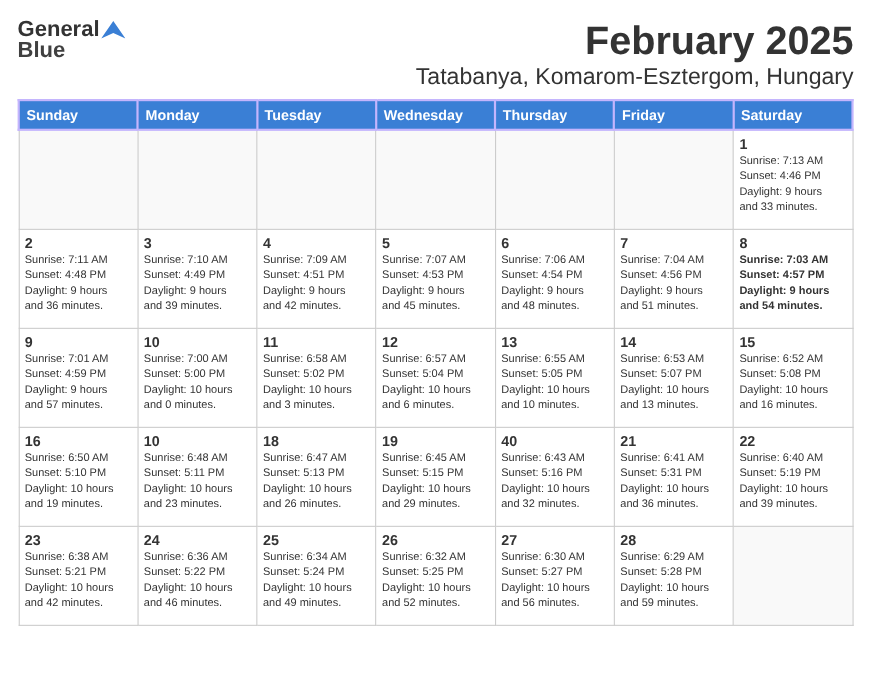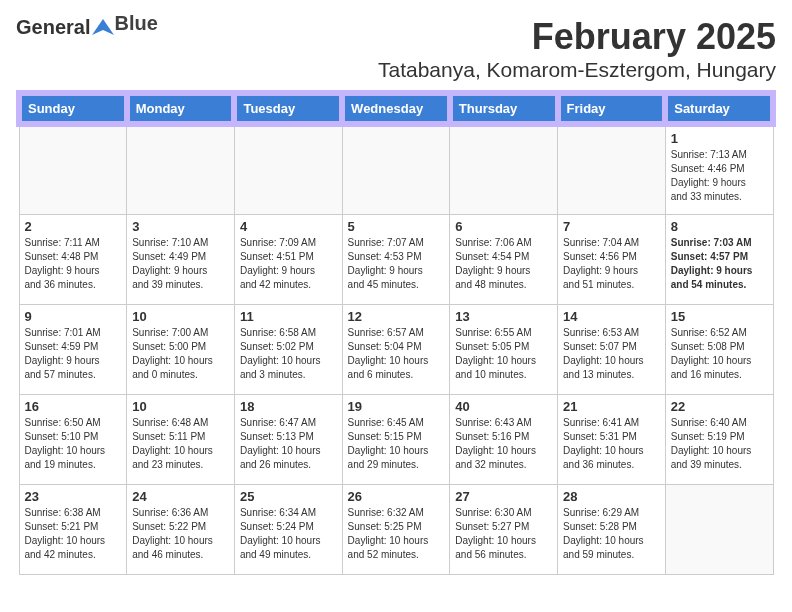--- a/index.html
+++ b/index.html
@@ -11,21 +11,21 @@
       padding: 16px;
     }
     .header {
       display: flex;
       justify-content: space-between;
       align-items: flex-start;
       margin-bottom: 8px;
     }
     .logo {
       display: flex;
-      flex-direction: row;
+      flex-direction: column;
       align-items: flex-start;
     }
     .logo-row {
       display: flex;
       align-items: center;
     }
     .title-block {
       text-align: right;
     }
     .month-title {
@@ -41,21 +41,21 @@
       width: 100%;
       border-collapse: collapse;
     }
     .calendar th {
       background-color: #3a7fd5;
       color: white;
       font-size: 13px;
       font-weight: bold;
       padding: 5px 6px;
       text-align: left;
-      border: 6px solid #c4b5fd;
+      border: 2px solid #c4b5fd;
     }
     .calendar td {
       vertical-align: top;
       border: 1px solid #ccc;
       padding: 4px 5px;
       width: calc(100% / 7);
       font-size: 10.5px;
       color: #333;
       height: 90px;
     }

